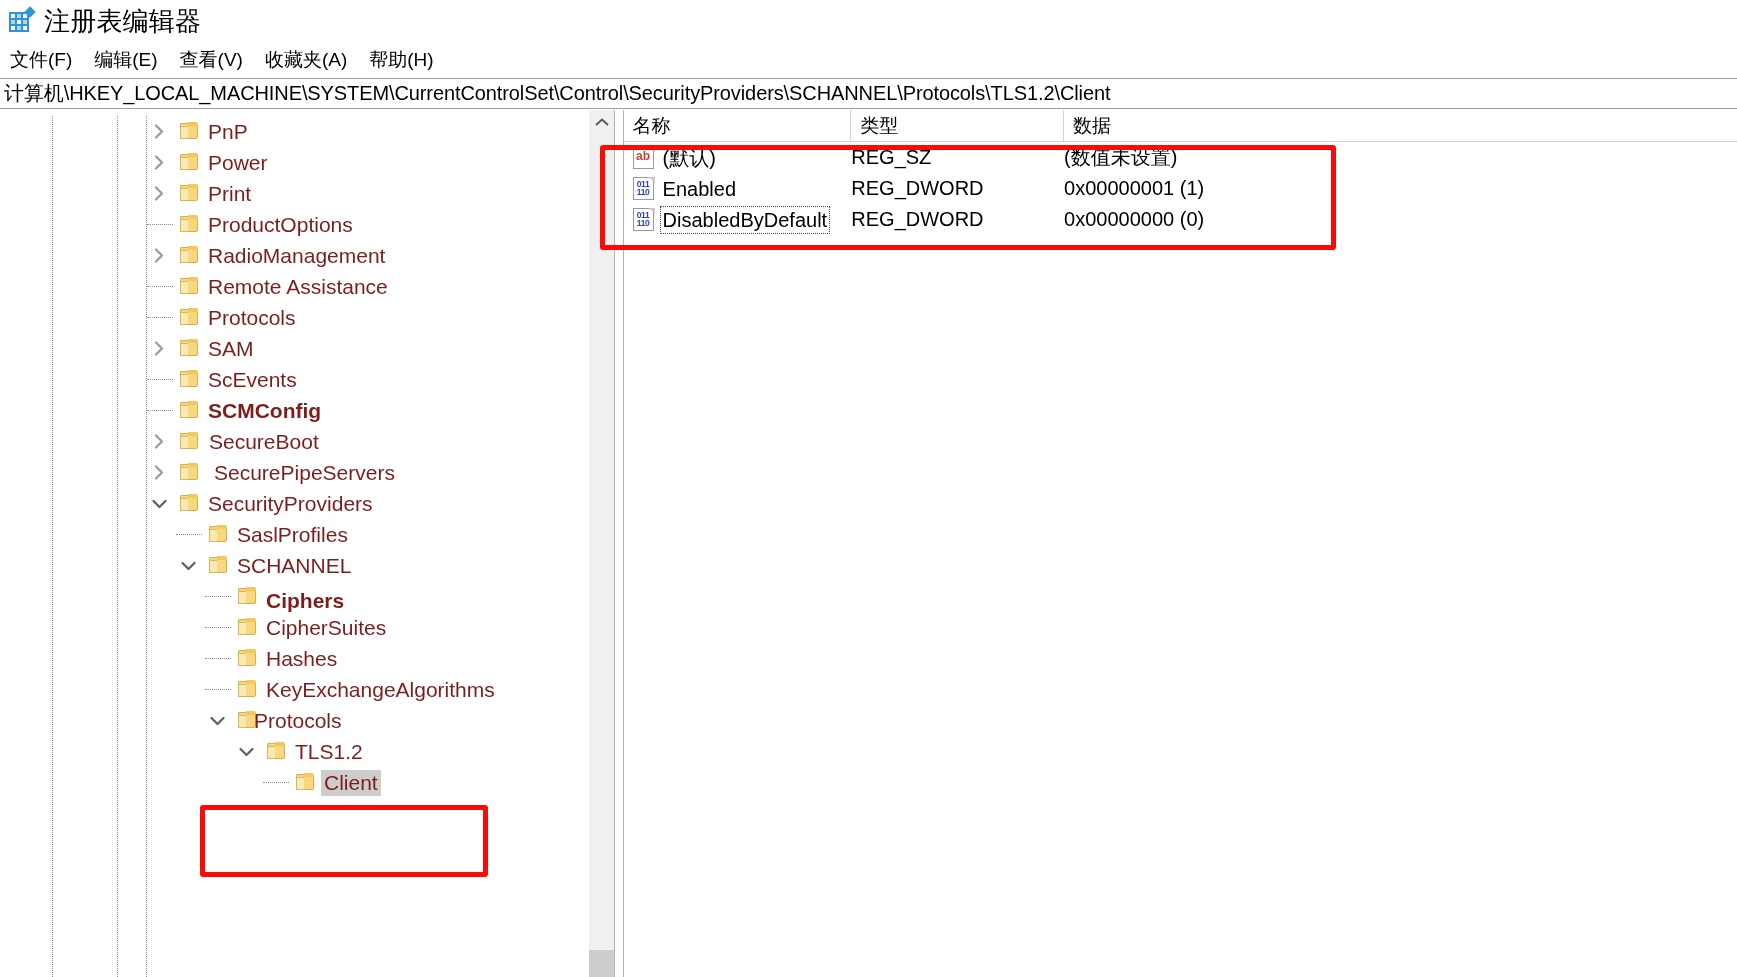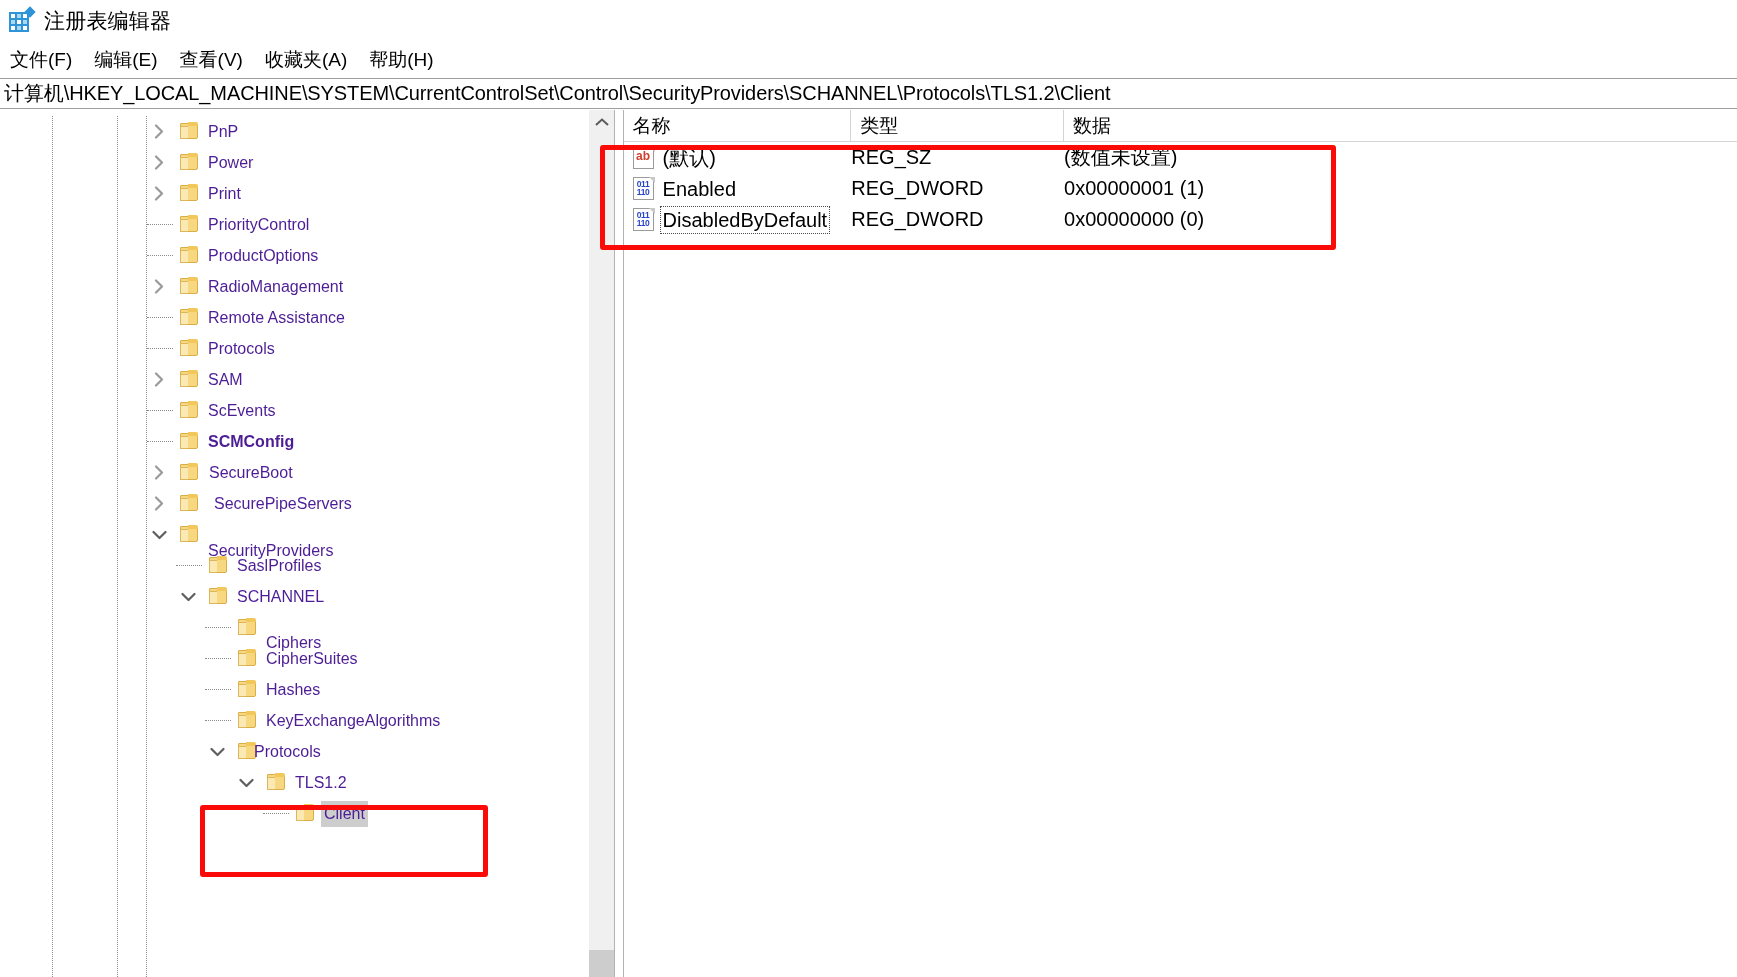--- a/index.html
+++ b/index.html
@@ -41,21 +41,21 @@
   }
   .app-icon .grid i { background: #ffffff; display: block; }
   .app-icon .grid i.on { background: #a9d8f2; }
   .app-icon .dot {
     position: absolute; right: 0px; top: 0px;
     width: 8px; height: 8px;
     background: #2f93d8;
     transform: rotate(45deg);
   }
   .title-text {
-    font-size: 21px; color: #000000;
+    font-size: 26px; color: #000000;
     letter-spacing: .2px;
   }
 
   
   .menubar {
     position: absolute; left: 0; top: 44px;
     width: 1737px; height: 32px;
     display: flex; align-items: center;
     padding-left: 8px;
     background: #ffffff;
@@ -129,22 +129,22 @@
     position: absolute;
     height: 0;
     border-top: 1px dotted #8b8b8b;
   }
   .tw-folder {
     position: absolute;
     width: 22px; height: 22px;
   }
   .tw-label {
     position: absolute;
-    font-size: 16px;
-    color: #4c1d95;
+    font-size: 21px;
+    color: #7f1d1d;
     line-height: 31px;
     height: 26px;
     display: inline-block;
     padding: 0 3px;
   }
   .tw-label.sel {
     background: #cdcdcd;
     line-height: 26px;
   }
 
@@ -391,31 +391,20 @@
             </div>
             <div class="tree-row">
               <div class="tw-hline" style="left: 147px; width: 26px; top: 15px;"></div>
               <div class="tw-folder" style="left: 180px; top: 6px;">
                 <div class="folder">
                   <div class="back"></div>
                   <div class="tab"></div>
                   <div class="front"></div>
                 </div>
               </div>
-              <div class="tw-label" style="left: 205px; top: 0px;">PriorityControl</div>
-            </div>
-            <div class="tree-row">
-              <div class="tw-hline" style="left: 147px; width: 26px; top: 15px;"></div>
-              <div class="tw-folder" style="left: 180px; top: 6px;">
-                <div class="folder">
-                  <div class="back"></div>
-                  <div class="tab"></div>
-                  <div class="front"></div>
-                </div>
-              </div>
               <div class="tw-label" style="left: 205px; top: 0px;">ProductOptions</div>
             </div>
             <div class="tree-row">
               <div class="tw-chev" style="left: 148px;">
                 <svg width="10" height="15" viewBox="0 0 10 15">
                   <path d="M2 1.5 L8 7.5 L2 13.5" fill="none" stroke="#9a9a9a" stroke-width="2.2" stroke-linecap="round" stroke-linejoin="round"></path>
                 </svg>
               </div>
               <div class="tw-folder" style="left: 180px; top: 6px;">
                 <div class="folder">
@@ -521,21 +510,21 @@
                   <path d="M1.5 2 L7.5 8 L13.5 2" fill="none" stroke="#5f5f5f" stroke-width="2.2" stroke-linecap="round" stroke-linejoin="round"></path>
                 </svg>
               </div>
               <div class="tw-folder" style="left: 180px; top: 6px;">
                 <div class="folder">
                   <div class="back"></div>
                   <div class="tab"></div>
                   <div class="front"></div>
                 </div>
               </div>
-              <div class="tw-label" style="left: 205px; top: 16px;">SecurityProviders</div>
+              <div class="tw-label" style="left: 205px; top: 0px;">SecurityProviders</div>
             </div>
             <div class="tree-row">
               <div class="tw-hline" style="left: 176px; width: 26px; top: 15px;"></div>
               <div class="tw-folder" style="left: 209px; top: 6px;">
                 <div class="folder">
                   <div class="back"></div>
                   <div class="tab"></div>
                   <div class="front"></div>
                 </div>
               </div>
@@ -558,21 +547,21 @@
             </div>
             <div class="tree-row">
               <div class="tw-hline" style="left: 205px; width: 26px; top: 15px;"></div>
               <div class="tw-folder" style="left: 238px; top: 6px;">
                 <div class="folder">
                   <div class="back"></div>
                   <div class="tab"></div>
                   <div class="front"></div>
                 </div>
               </div>
-              <div class="tw-label" style="left: 263px; top: 15px;">Ciphers</div>
+              <div class="tw-label" style="left: 263px; top: 4px; font-weight: bold;">Ciphers</div>
             </div>
             <div class="tree-row">
               <div class="tw-hline" style="left: 205px; width: 26px; top: 15px;"></div>
               <div class="tw-folder" style="left: 238px; top: 6px;">
                 <div class="folder">
                   <div class="back"></div>
                   <div class="tab"></div>
                   <div class="front"></div>
                 </div>
               </div>

